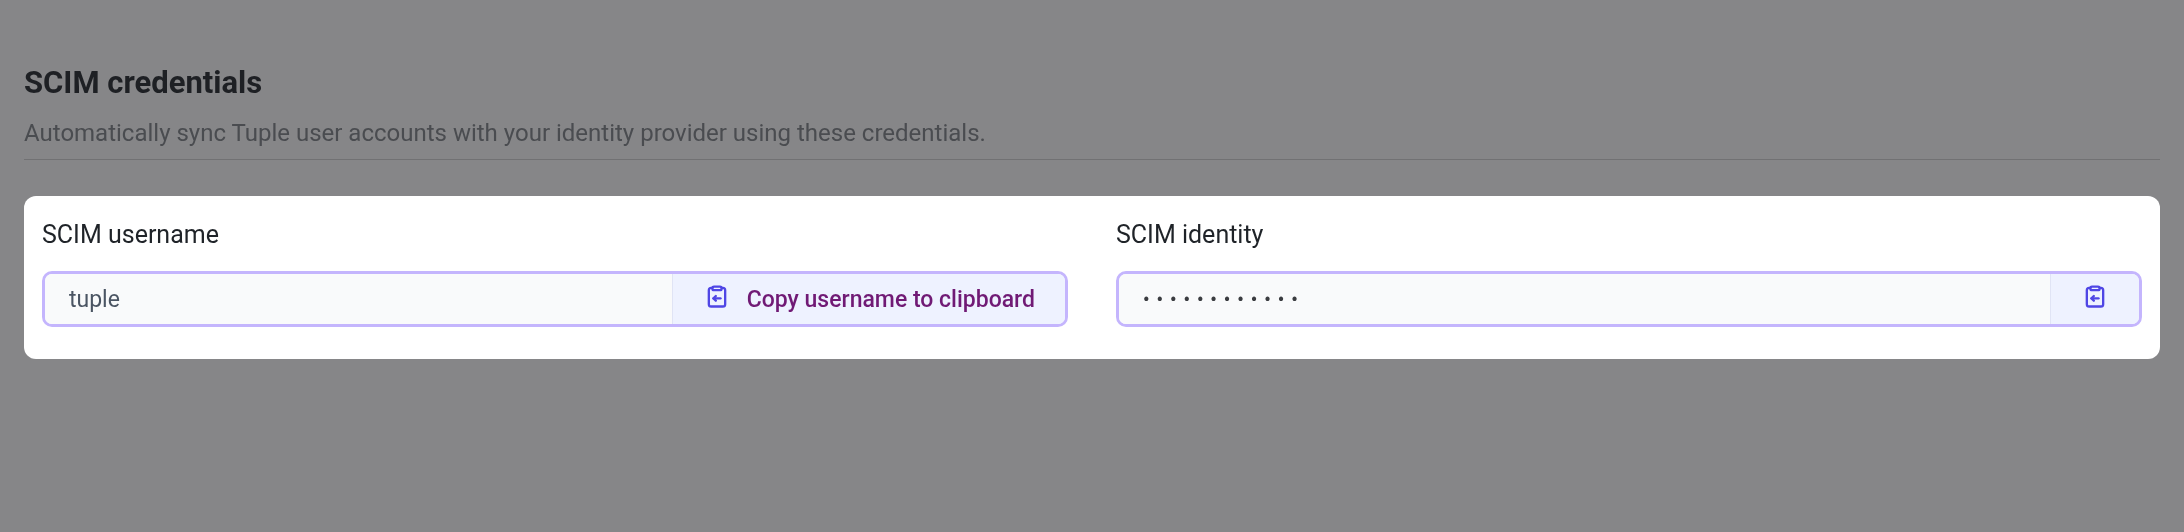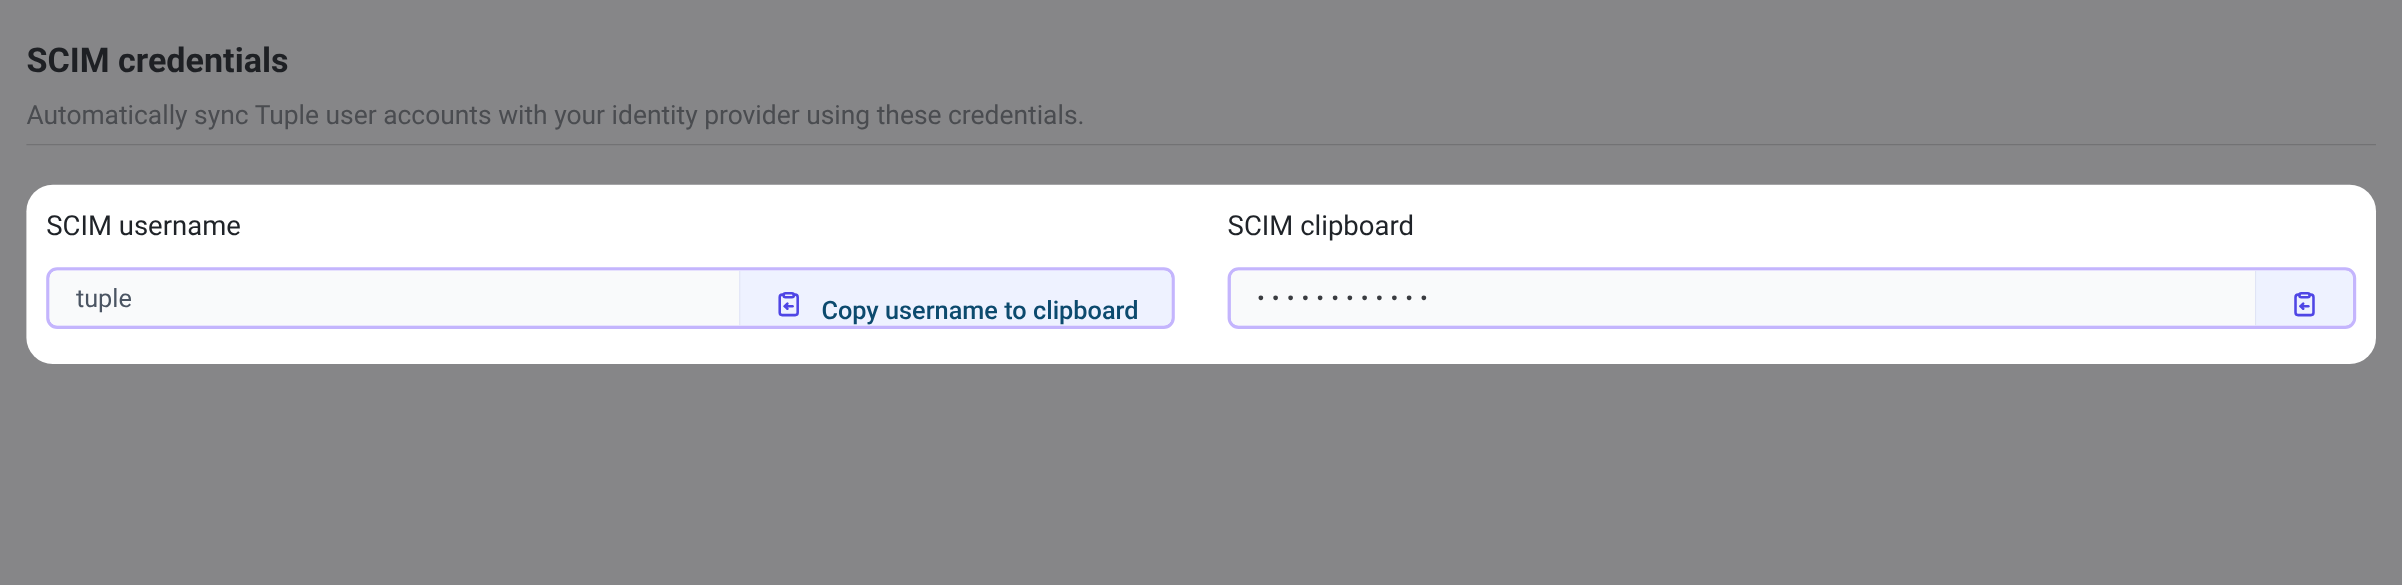--- a/index.html
+++ b/index.html
@@ -8,41 +8,41 @@
       padding: 0;
     }
     body {
       font-family: -apple-system, BlinkMacSystemFont, "Segoe UI", Roboto, Helvetica, Arial, sans-serif;
       background: #868688;
       width: 2184px;
       height: 532px;
       overflow: hidden;
     }
     .page {
-      padding: 36px 24px 0 24px;
+      padding: 64px 24px 0 24px;
     }
     .section-title {
       font-size: 31px;
       font-weight: 700;
       color: #1e2024;
       margin-bottom: 18px;
     }
     .section-subtitle {
       font-size: 24px;
       color: #4a4c50;
       margin-bottom: 12px;
     }
     .divider {
       border: none;
       border-top: 1px solid #717173;
       margin-bottom: 36px;
     }
     .card {
       background: #ffffff;
-      border-radius: 24px;
+      border-radius: 12px;
       padding: 24px 18px 32px 18px;
       display: flex;
       gap: 48px;
     }
     .field-group {
       flex: 1;
       display: flex;
       flex-direction: column;
     }
     .field-label {
@@ -72,28 +72,28 @@
       letter-spacing: 7px;
       font-size: 18px;
       color: #3a3c40;
       font-weight: 700;
     }
     .copy-btn {
       background: #eef2ff;
       border: none;
       border-left: 1px solid #e0e4f5;
       display: flex;
-      align-items: flex-end;
+      align-items: center;
       justify-content: center;
       gap: 16px;
       padding: 0 30px;
       cursor: pointer;
       font-size: 23px;
       font-weight: 500;
-      color: #0c4a6e;
+      color: #701a75;
       font-family: inherit;
     }
     .copy-btn svg {
       width: 28px;
       height: 28px;
       stroke: #4f46e5;
       stroke-width: 2;
       fill: none;
       stroke-linecap: round;
       stroke-linejoin: round;
@@ -121,21 +121,21 @@
               <path d="M15 14H9"></path>
               <path d="M11 12l-2 2 2 2"></path>
             </svg>
           </span>
           <span>Copy username to clipboard</span>
         </button>
       </div>
     </div>
 
     <div class="field-group">
-      <div class="field-label">SCIM clipboard</div>
+      <div class="field-label">SCIM identity</div>
       <div class="input-row">
         <div class="value-box">
           <span class="password-dots">••••••••••••</span>
         </div>
         <button class="copy-btn">
           <span>
             <svg viewBox="0 0 24 24">
               <rect x="8" y="4" width="8" height="3" rx="1.5"></rect>
               <path d="M16 5h1a2 2 0 0 1 2 2v12a2 2 0 0 1-2 2H7a2 2 0 0 1-2-2V7a2 2 0 0 1 2-2h1"></path>
               <path d="M15 14H9"></path>

